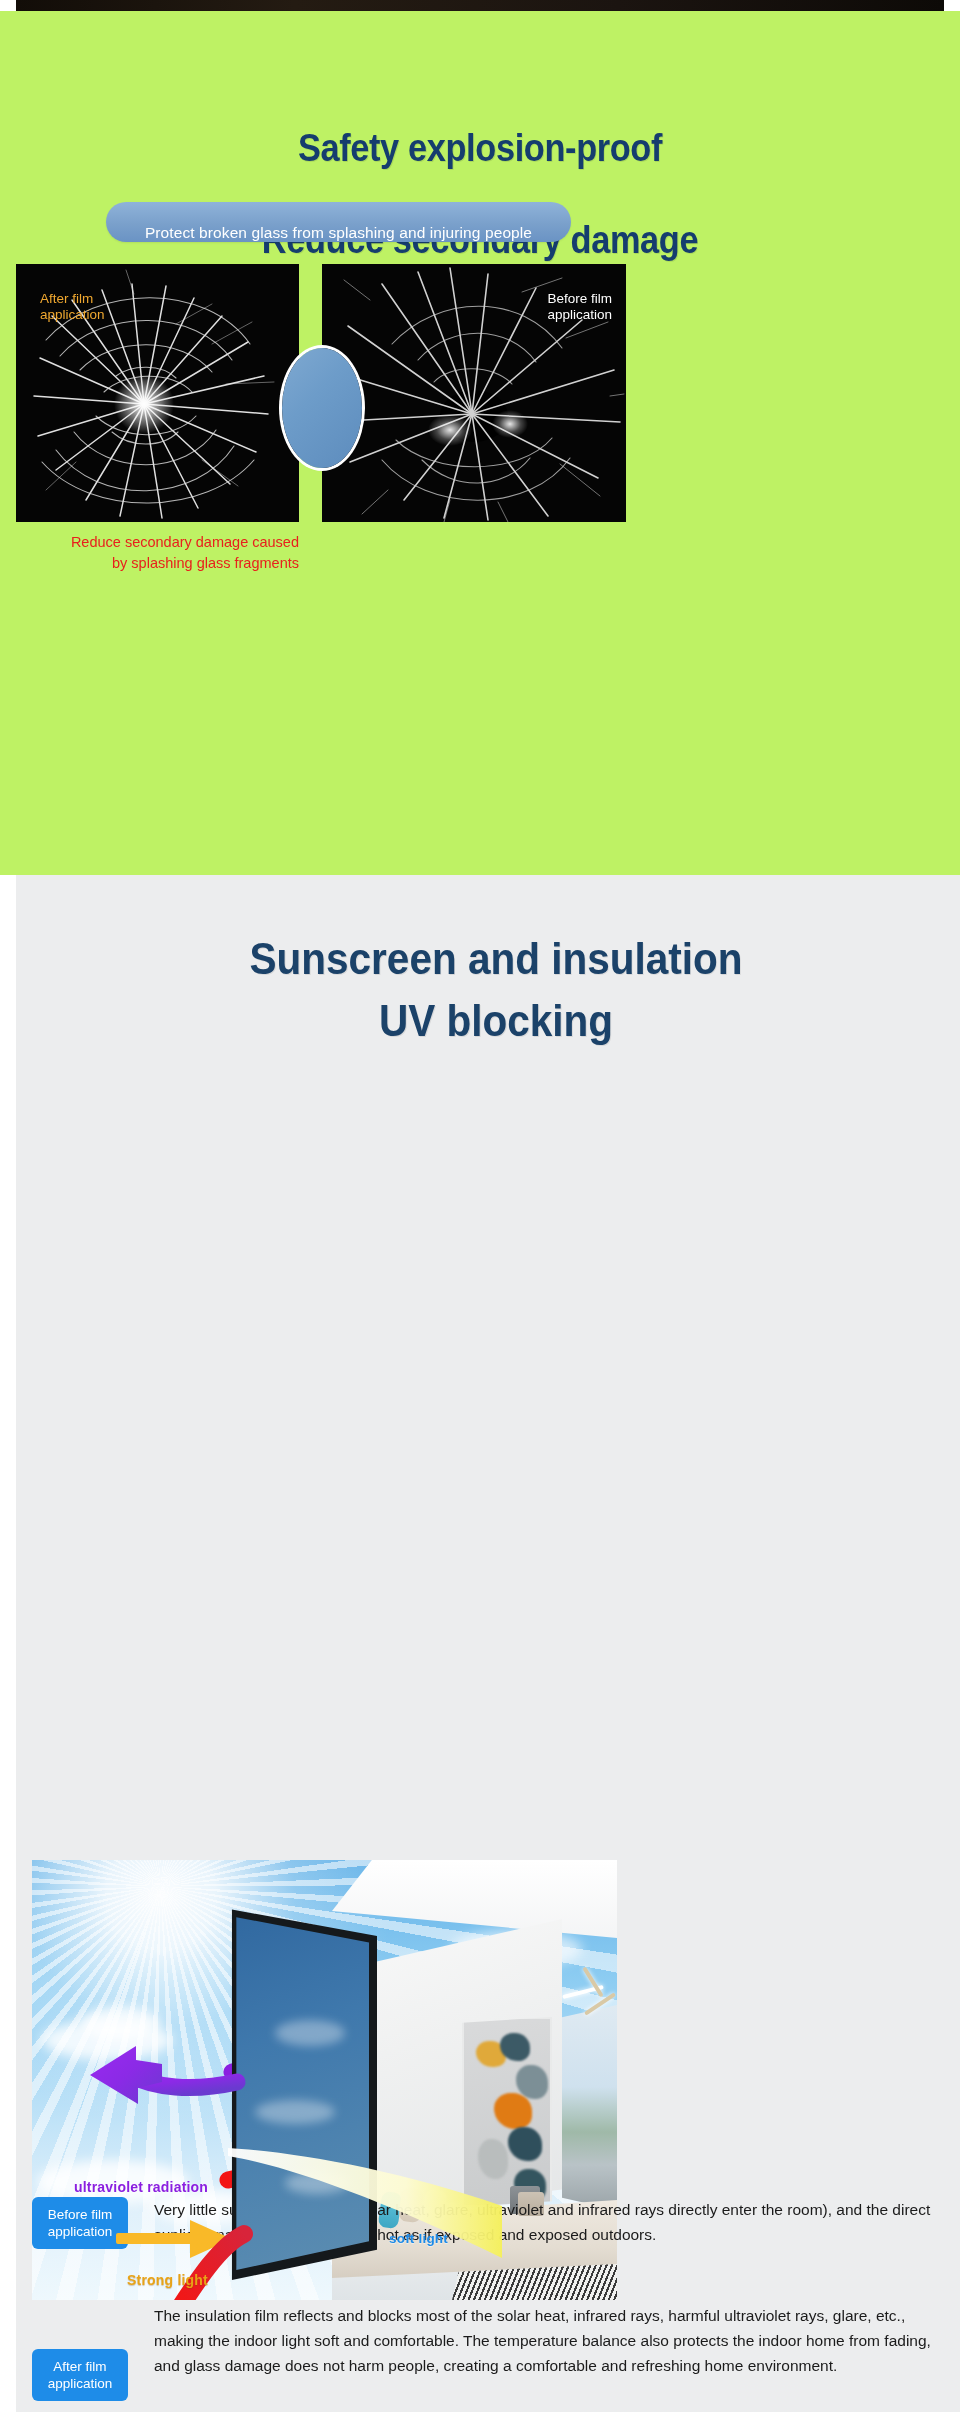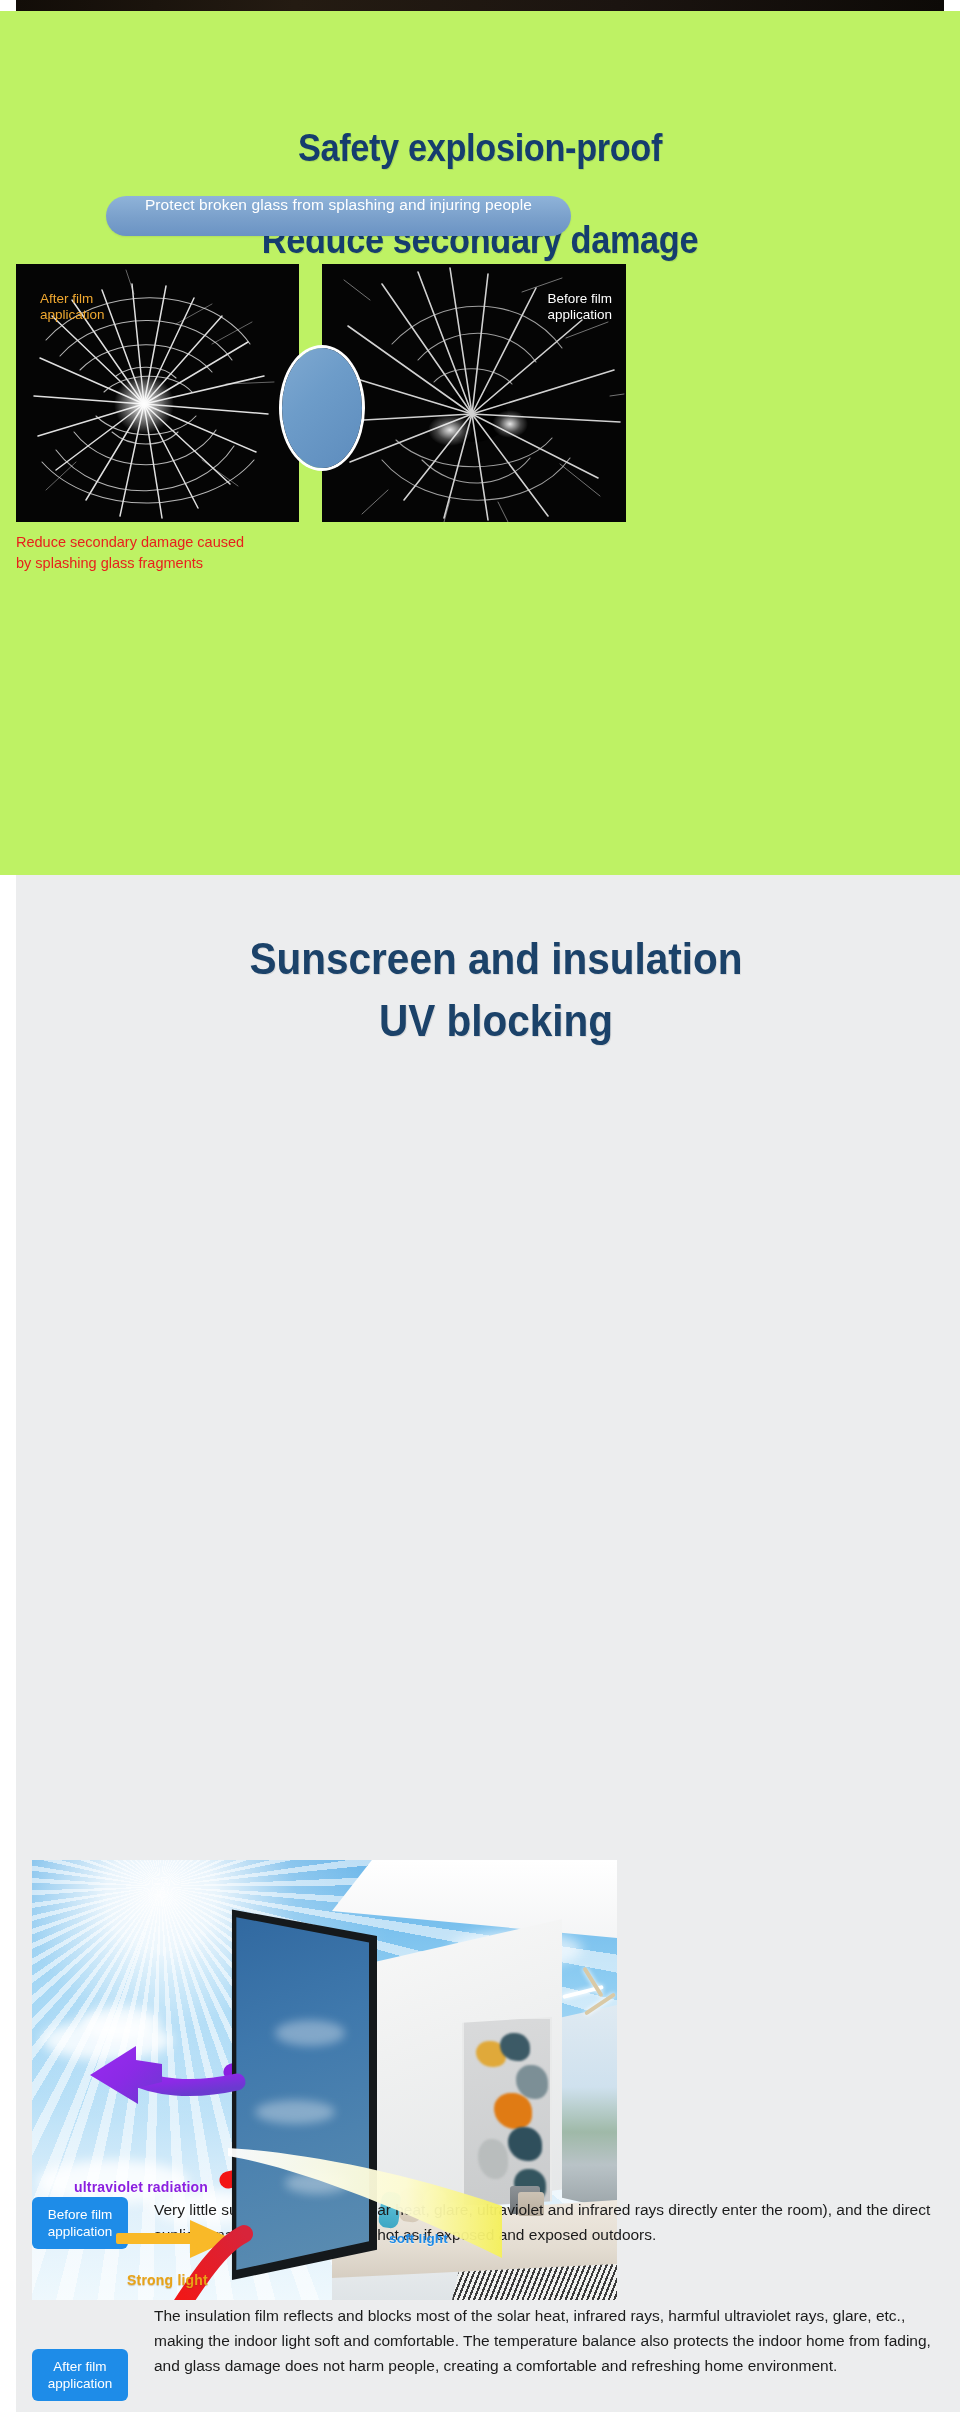--- a/index.html
+++ b/index.html
@@ -41,25 +41,25 @@
     letter-spacing: -0.4px;
     transform: scaleX(0.88);
     text-shadow: 1px 1px 0 rgba(0,0,0,0.10);
     white-space: pre-line;
   }
   .headline .l1 { display:block; }
   .headline .l2 { display:block; }
 
   .pill {
     position: absolute;
-    left: 106px; top: 185px;
+    left: 106px; top: 191px;
     width: 465px; height: 40px;
     border-radius: 21px;
     background: linear-gradient(180deg,#8fb3d9 0%, #7aa0cb 55%, #6a93c4 100%);
-    display: flex; align-items: flex-start; justify-content: center;
+    display: flex; align-items: flex-end; justify-content: center;
     color: #ffffff;
     font-size: 15.5px;
     font-family: "Liberation Sans Narrow","Liberation Sans", sans-serif;
     letter-spacing: 0.1px;
     box-shadow: 0 1px 2px rgba(0,0,0,0.08);
   }
 
   
   .compare {
     position: absolute;
@@ -95,21 +95,21 @@
     box-shadow: 0 0 0 3px #ffffff, 0 1px 3px rgba(0,0,0,0.18);
     z-index: 8;
   }
 
   .cap {
     position: absolute;
     top: 521px;
     font-family: "Liberation Sans Narrow","Liberation Sans", sans-serif;
     font-size: 14.5px;
     line-height: 21px;
-    text-align: left;
+    text-align: right;
     white-space: pre-line;
   }
   .cap.left  { left: 16px;  width: 283px; color: #e8201c; }
   .cap.right { left: 322px; width: 304px; color: #141414; }
 
   
   .section-gray {
     position: absolute;
     left: 16px; top: 875px; width: 960px; height: 1537px;
     background: #ecedee;

